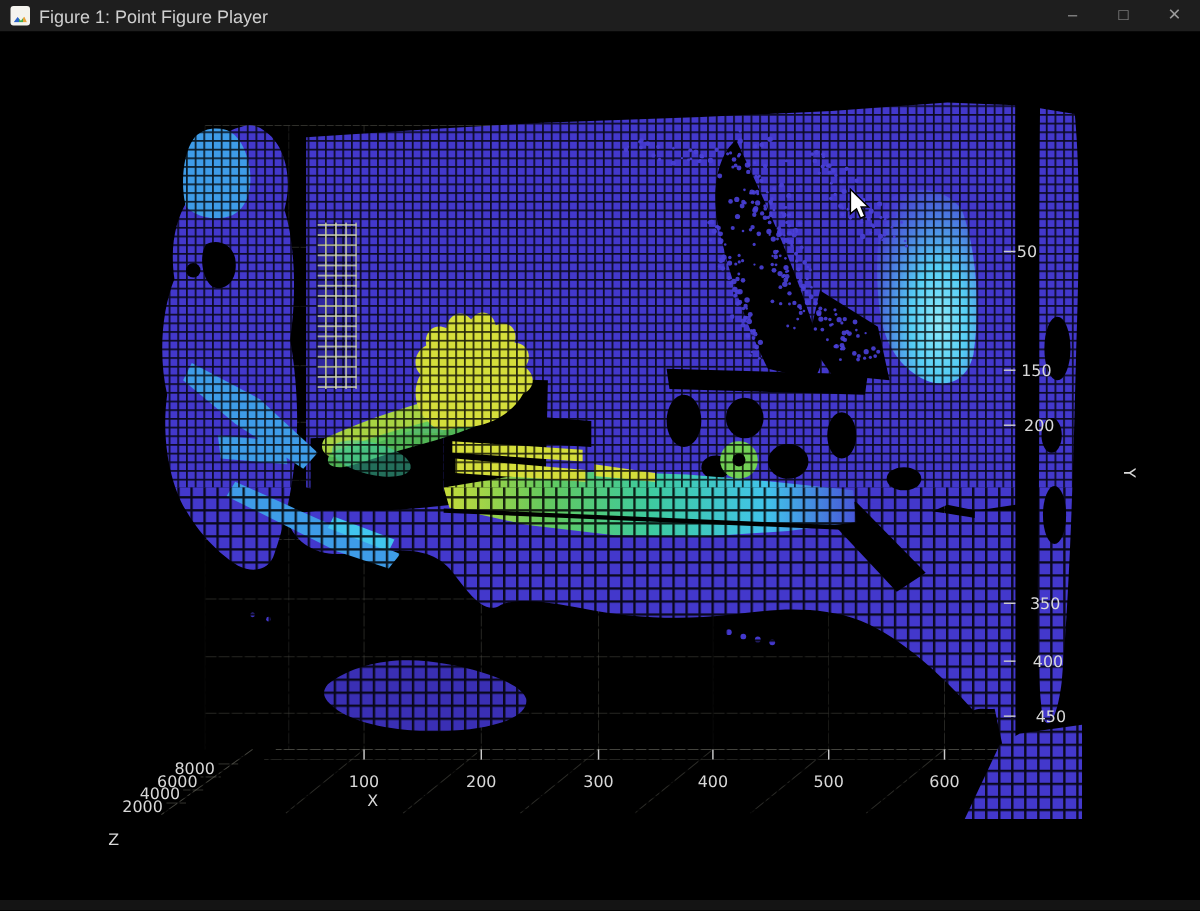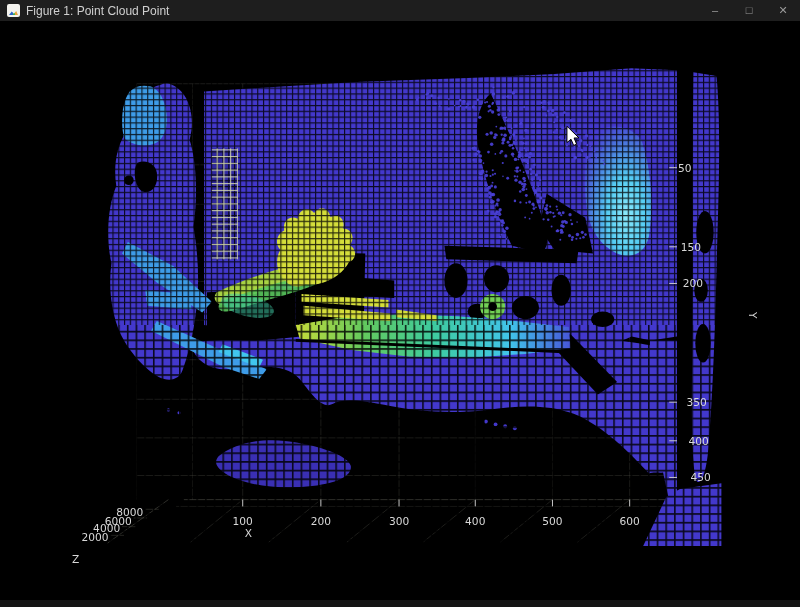--- a/index.html
+++ b/index.html
@@ -20,21 +20,21 @@
   .bottom-strip{position:absolute;left:0;bottom:0;width:800px;height:7px;background:#141414;}
   svg text{font-family:"DejaVu Sans","Liberation Sans",sans-serif;}
 </style>
 <style>.f-indigo{fill:var(--c-indigo)} .f-black{fill:#000} .f-azure{fill:var(--c-azure)}.f-cyan{fill:var(--c-cyan)} .f-yellow{fill:var(--c-yellow)} .f-ygreen{fill:var(--c-ygreen)}</style></head>
 <body>
 
 <div class="window">
 
   <div class="titlebar">
     <div class="app-icon"></div>
-    <div class="title-text">Figure 1: Point Cloud Point</div>
+    <div class="title-text">Figure 1: Point Figure Player</div>
     <div class="win-controls">
       <div class="win-btn">–</div>
       <div class="win-btn">□</div>
       <div class="win-btn">✕</div>
     </div>
   </div>
 
   <div class="canvas-wrap">
   <svg id="fig" width="800" height="579" viewBox="0 21 800 600">
     <defs>

